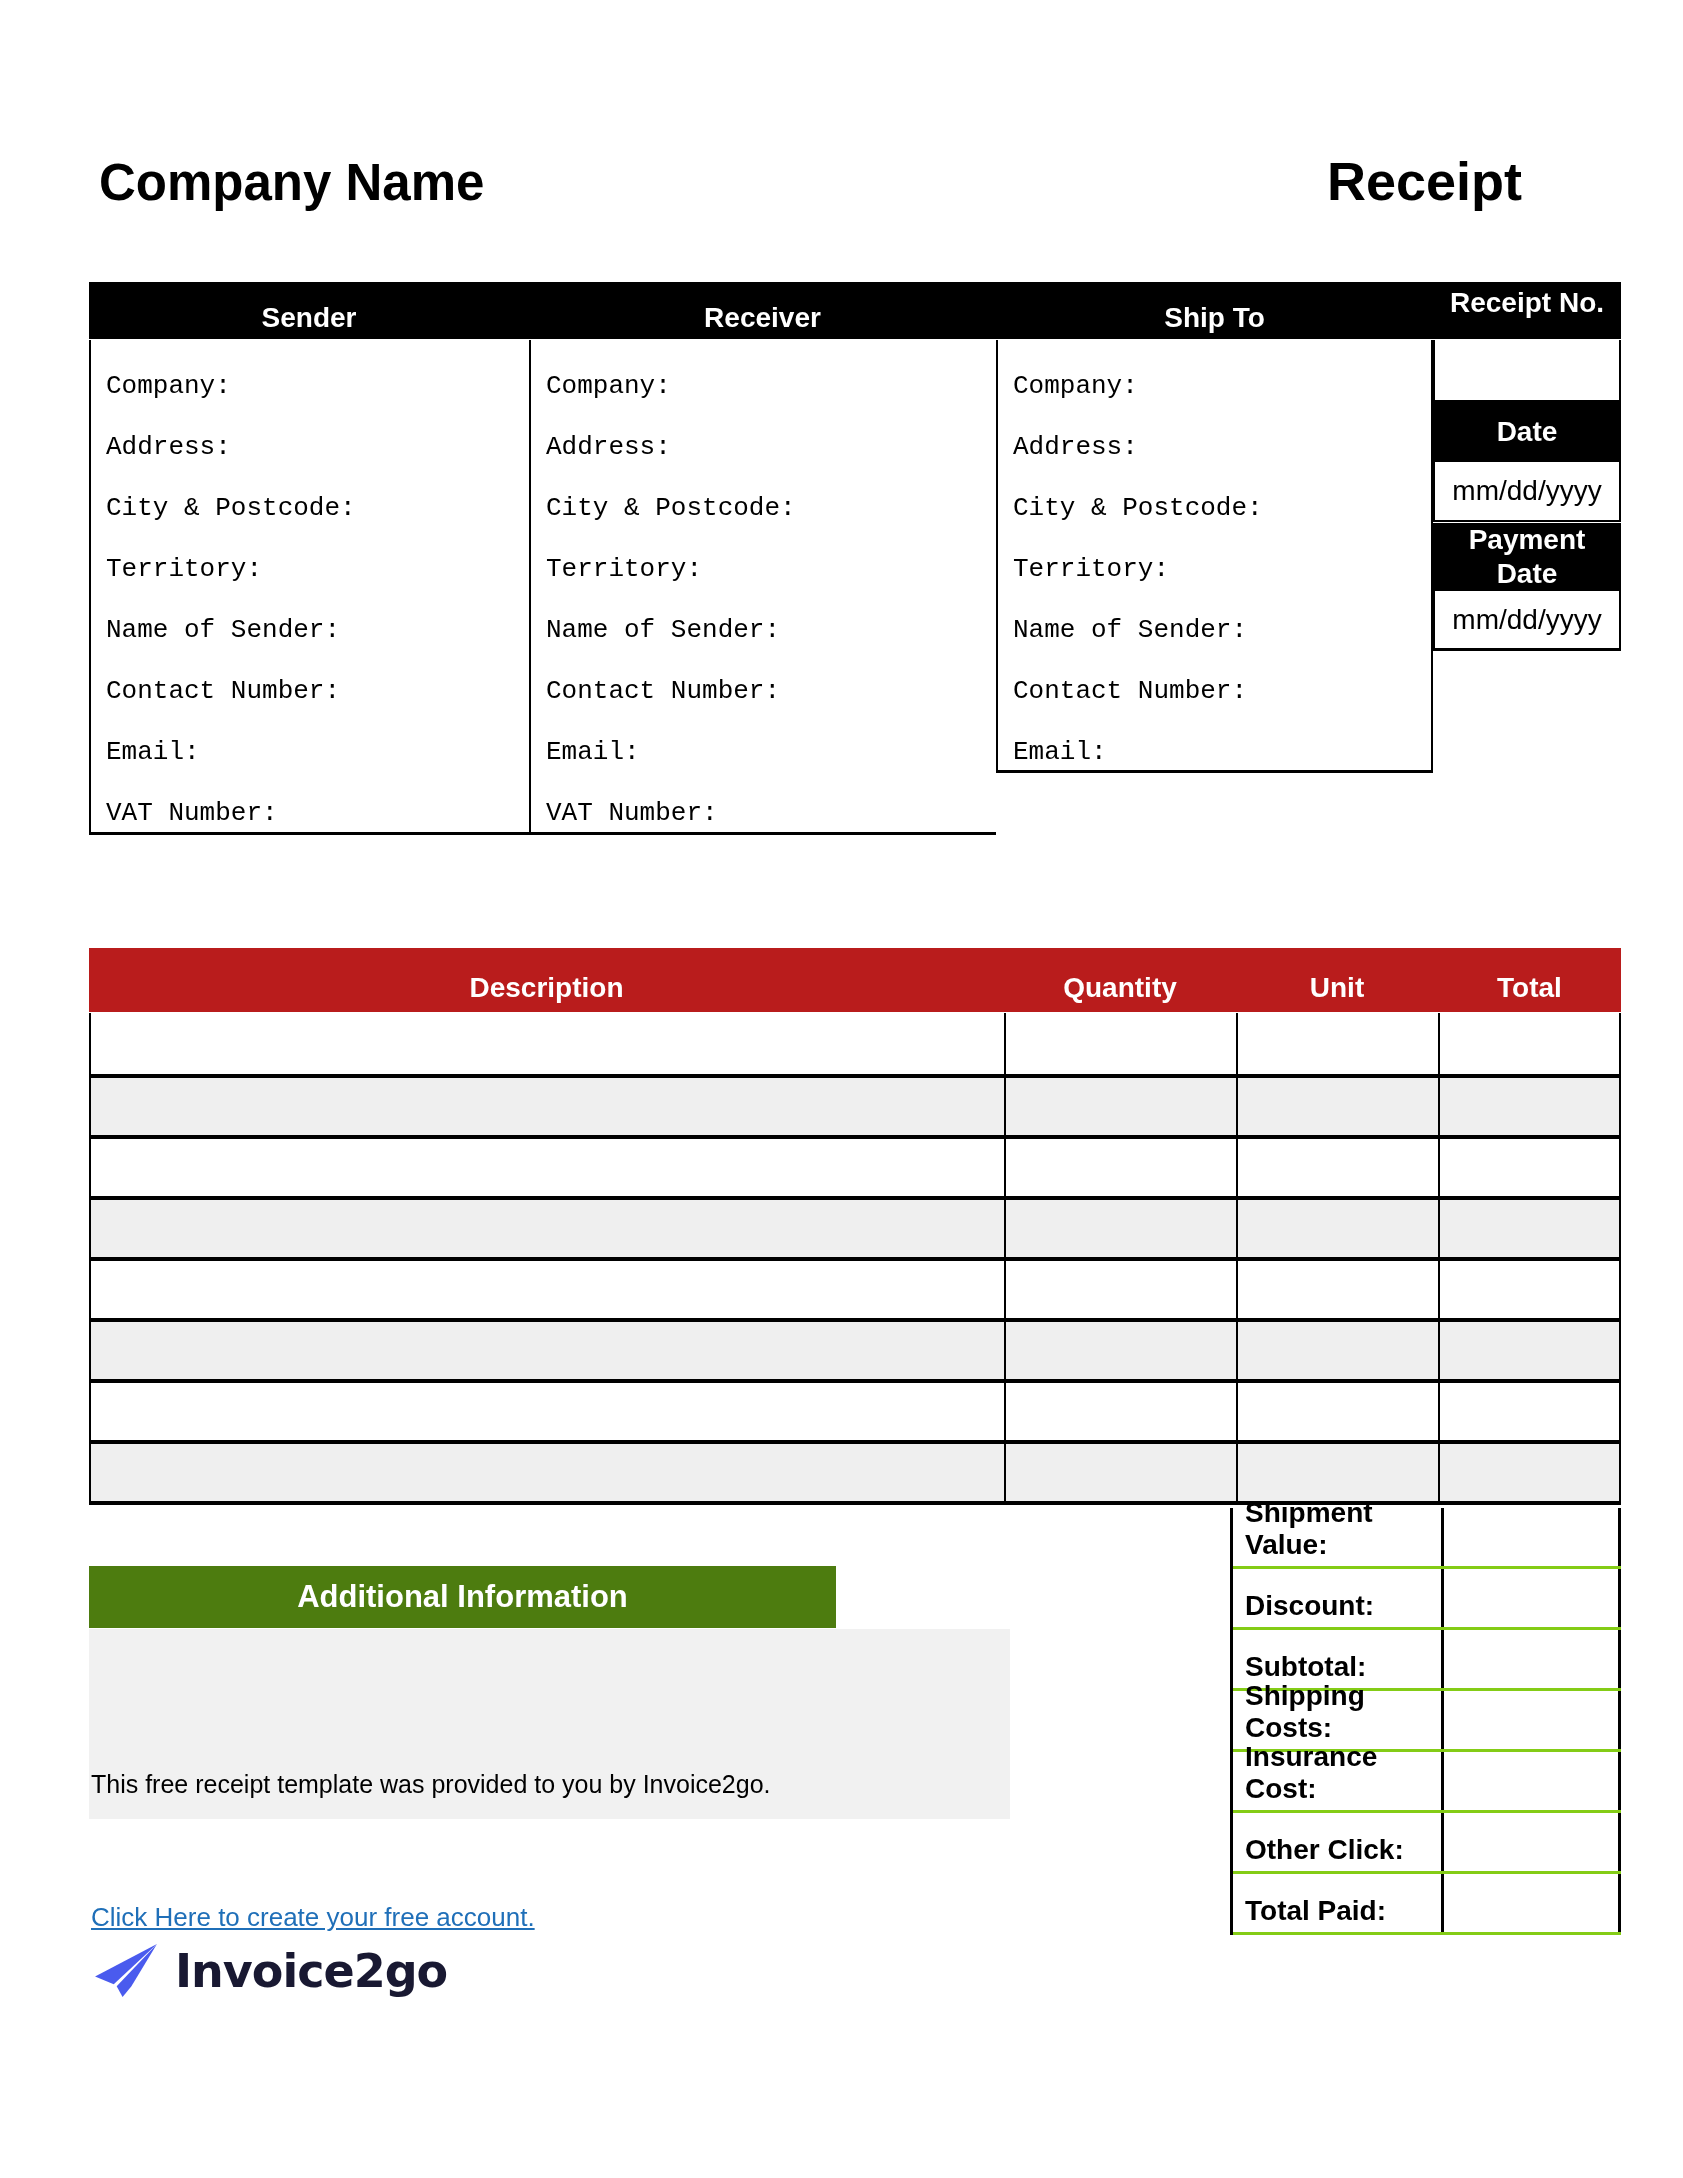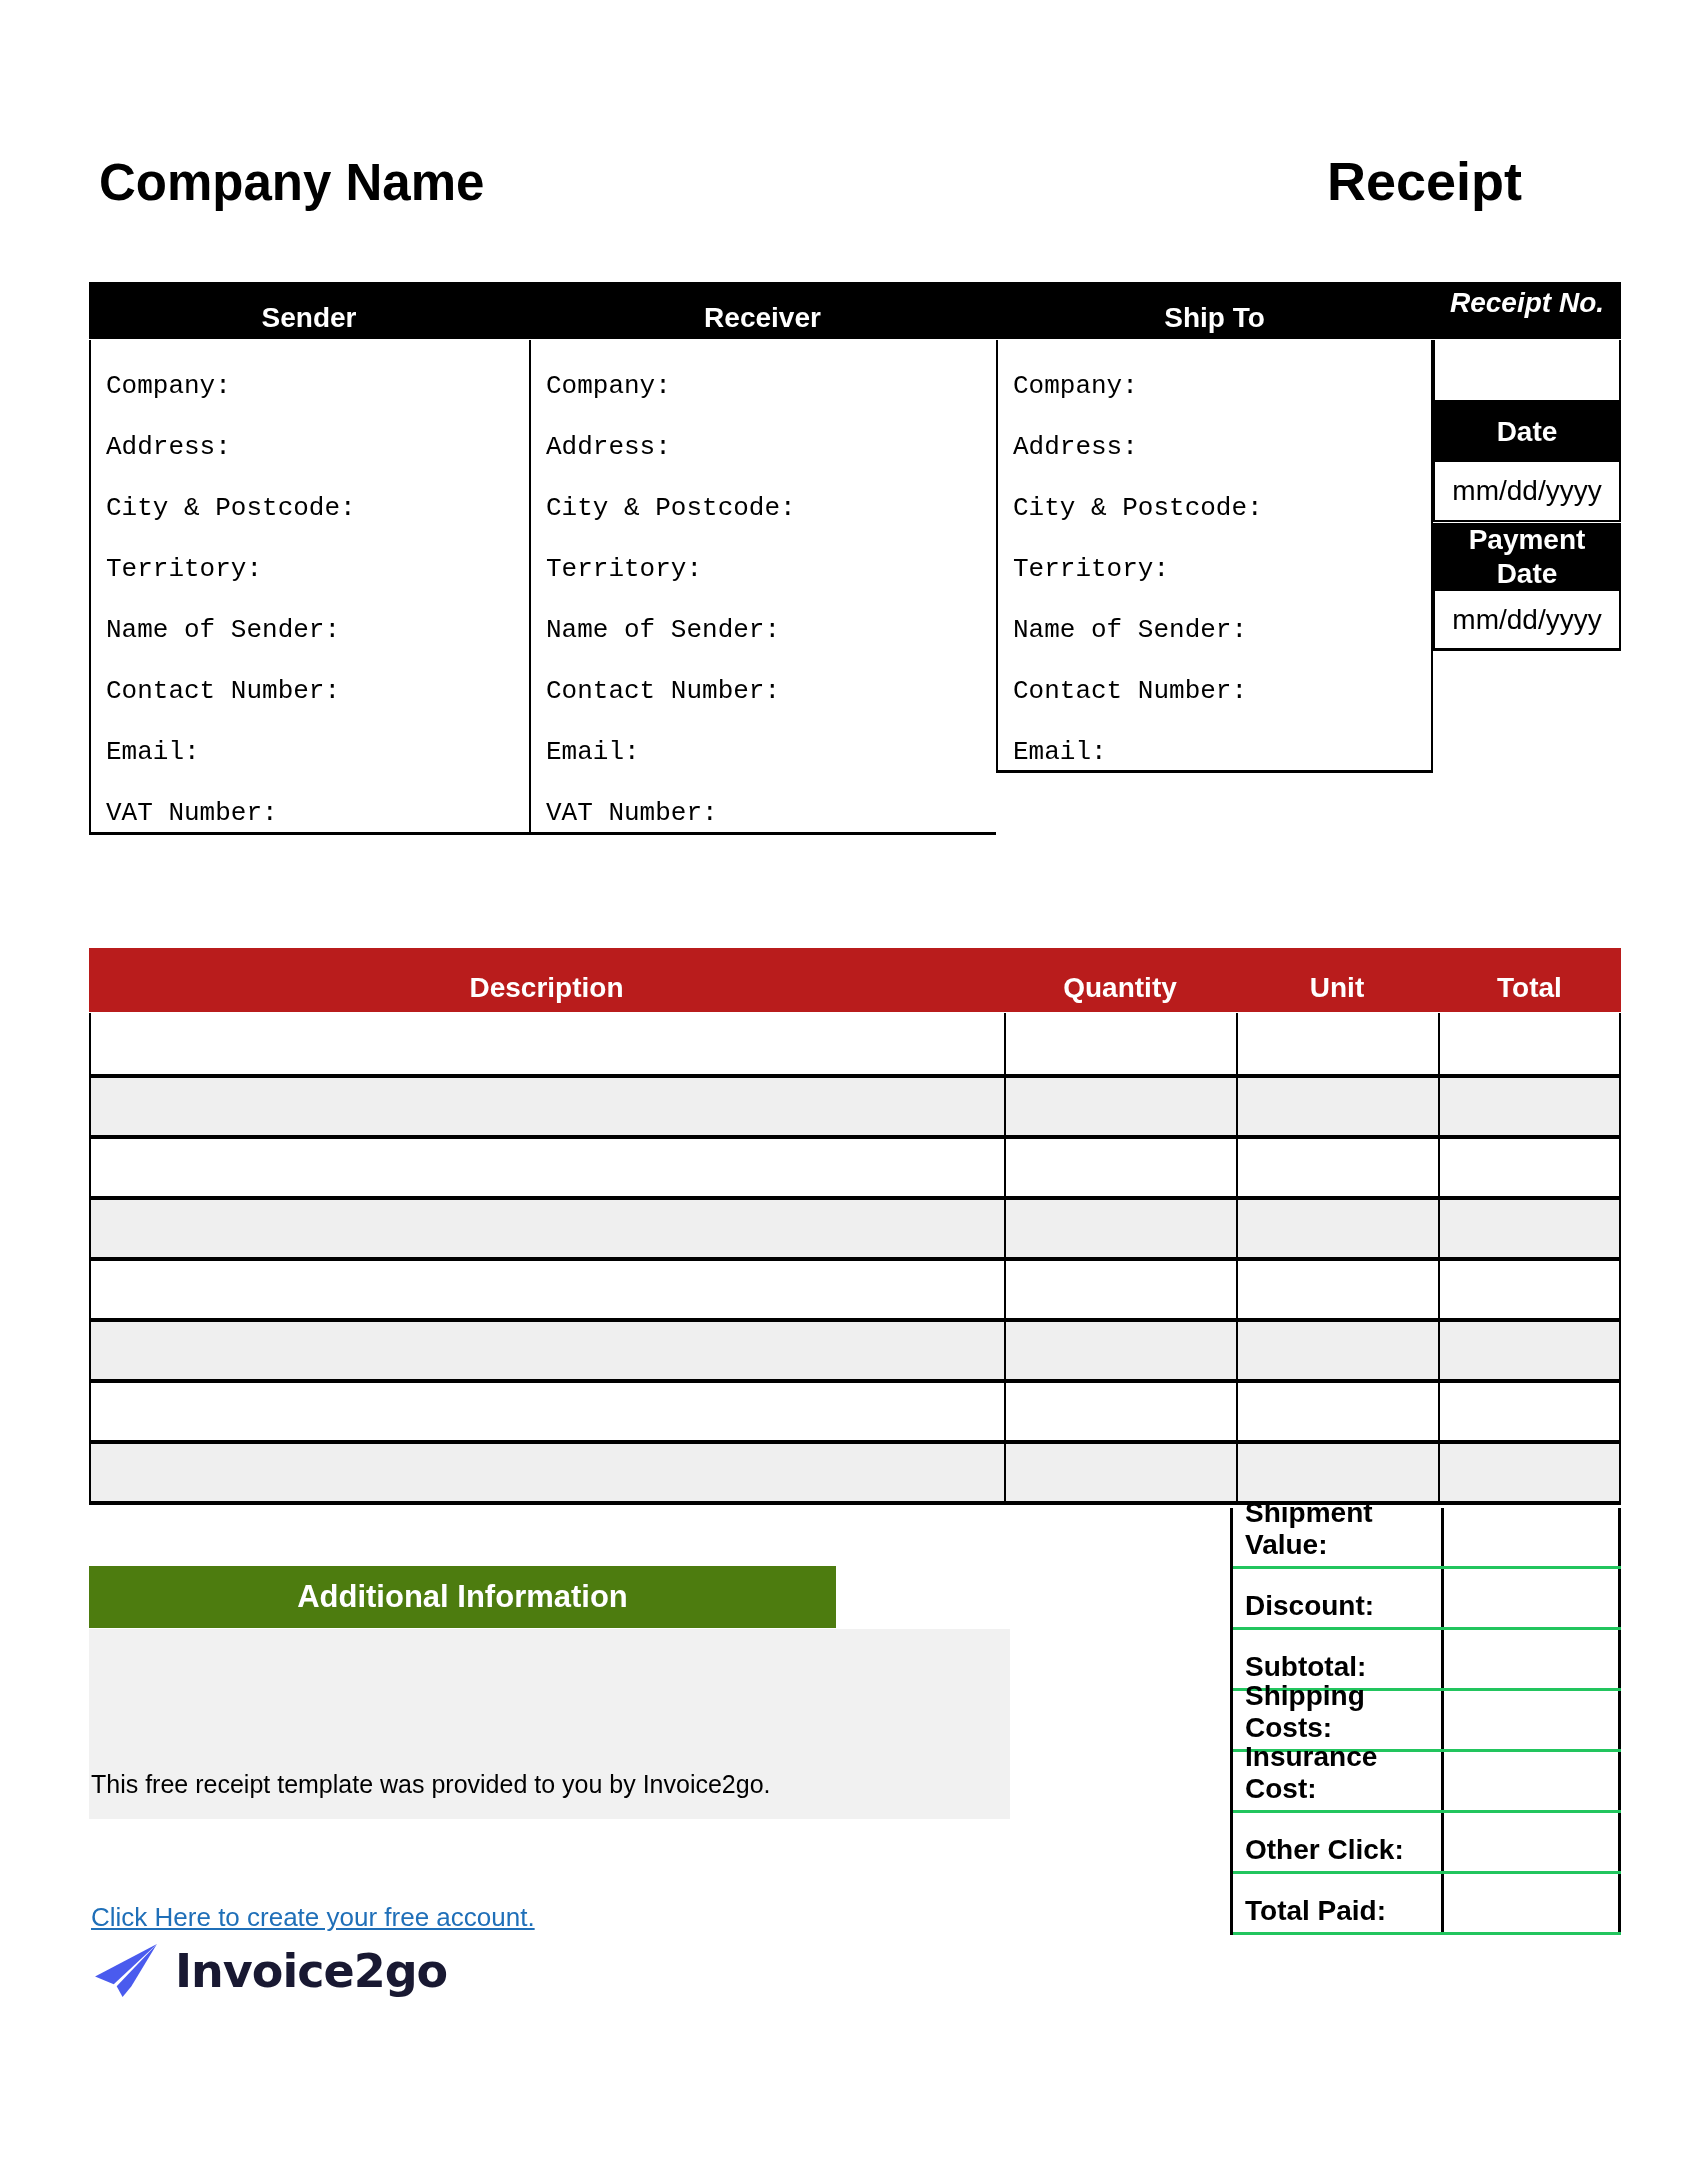--- a/index.html
+++ b/index.html
@@ -23,21 +23,21 @@
     position:absolute; left:89px; top:282px; width:1532px; height:57px;
     background:#000000; display:flex;
   }
   .addr-band .bandcell {
     display:flex; justify-content:center; color:#fff;
     font-weight:bold; font-size:28px;
   }
   .bandcell.c1 { width:440px; align-items:flex-end; padding-bottom:5px; }
   .bandcell.c2 { width:467px; align-items:flex-end; padding-bottom:5px; }
   .bandcell.c3 { width:437px; align-items:flex-end; padding-bottom:5px; }
-  .bandcell.c4 { width:188px; align-items:center; padding-bottom:16px;font-style:italic; }
+  .bandcell.c4 { width:188px; align-items:center; padding-bottom:16px; }
   
   .addr-col {
     position:absolute; top:340px; background:#fff;
     border-left:2px solid #000; border-bottom:3px solid #000;
     padding:16px 0 0 15px;
     font-family:Liberation Mono, monospace;
   }
   .addr-col .field { line-height:61px; font-size:26px; white-space:nowrap; }
   #col-sender   { left:89px;   width:440px; height:495px; }
   #col-receiver { left:529px;  width:467px; height:495px; }
@@ -75,21 +75,21 @@
   .item-row .cell { height:100%; }
   .cell.d { flex:0 0 913px; }
   .cell.q { flex:0 0 232px; border-left:2px solid #000; }
   .cell.u { flex:0 0 202px; border-left:2px solid #000; }
   .cell.t { flex:1 1 auto;  border-left:2px solid #000; }
   
   .totals {
     position:absolute; left:1230px; top:1508px; width:391px;
     border-left:3px solid #000;
   }
-  .totals .trow { display:flex; height:61px; border-bottom:3px solid #22c55e; }
+  .totals .trow { display:flex; height:61px; border-bottom:3px solid #84cc16; }
   .totals .tlabel {
     width:208px; display:flex; align-items:flex-end;
     padding:2px 4px 5px 12px; font-weight:bold; font-size:28px; line-height:1.15;
   }
   .totals .tvalue { flex:1; border-left:3px solid #000; border-right:3px solid #000; background:#fff; }
   
   .info-band {
     position:absolute; left:89px; top:1566px; width:747px; height:62px;
     background:#4d7c0f; color:#fff; display:flex; align-items:center; justify-content:center;
     font-weight:bold; font-size:31px;

